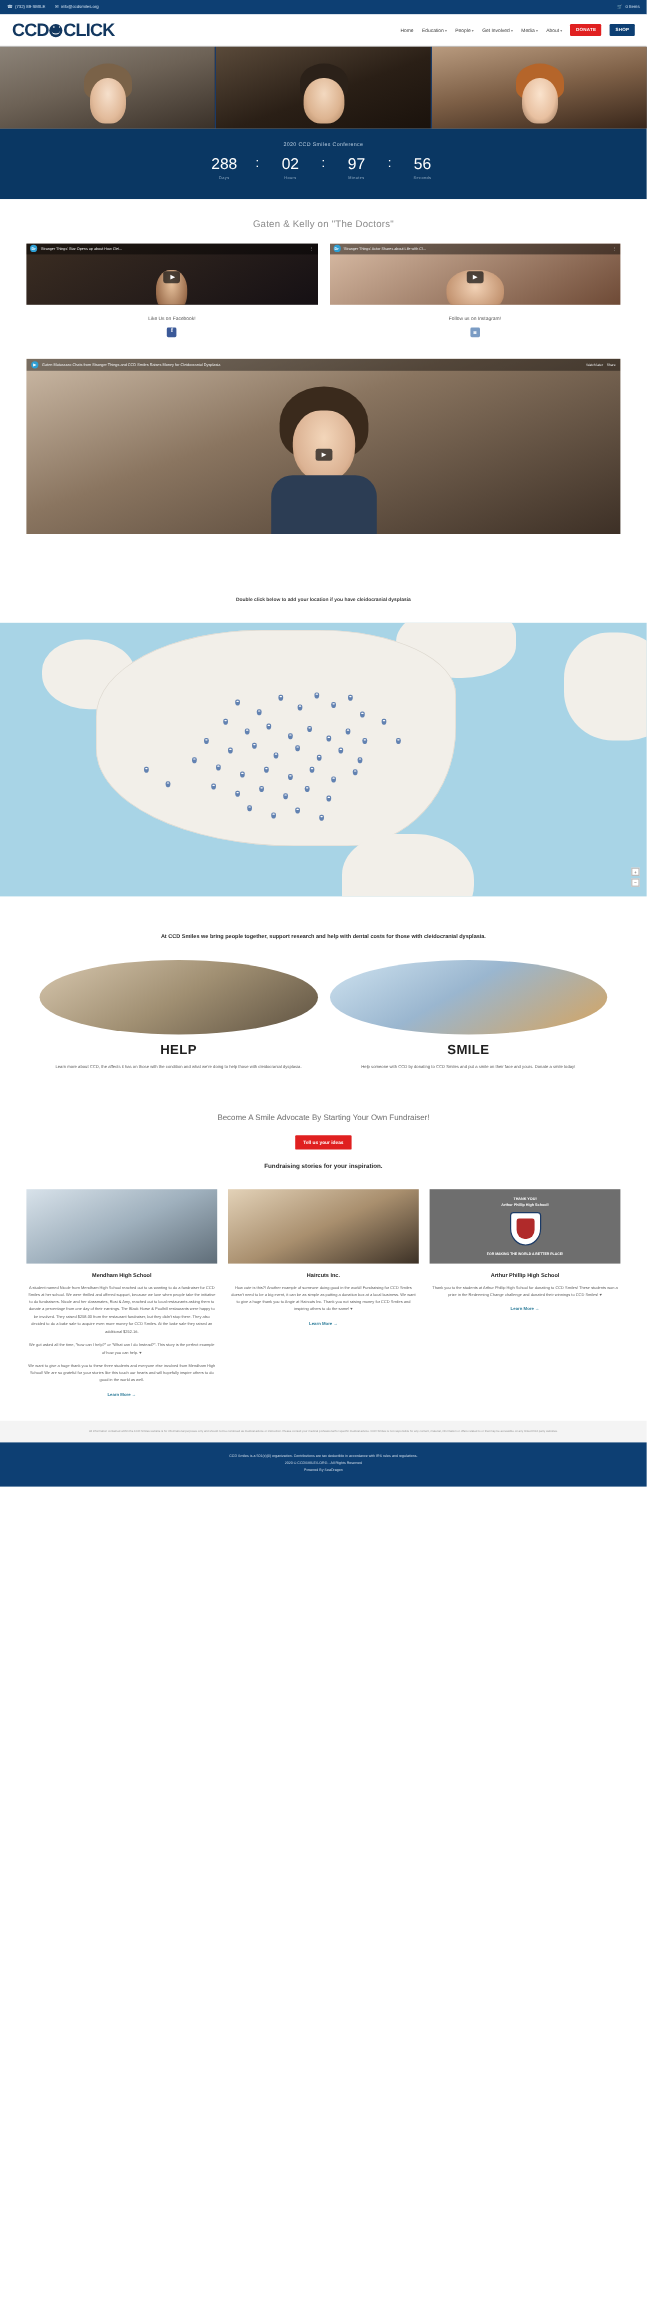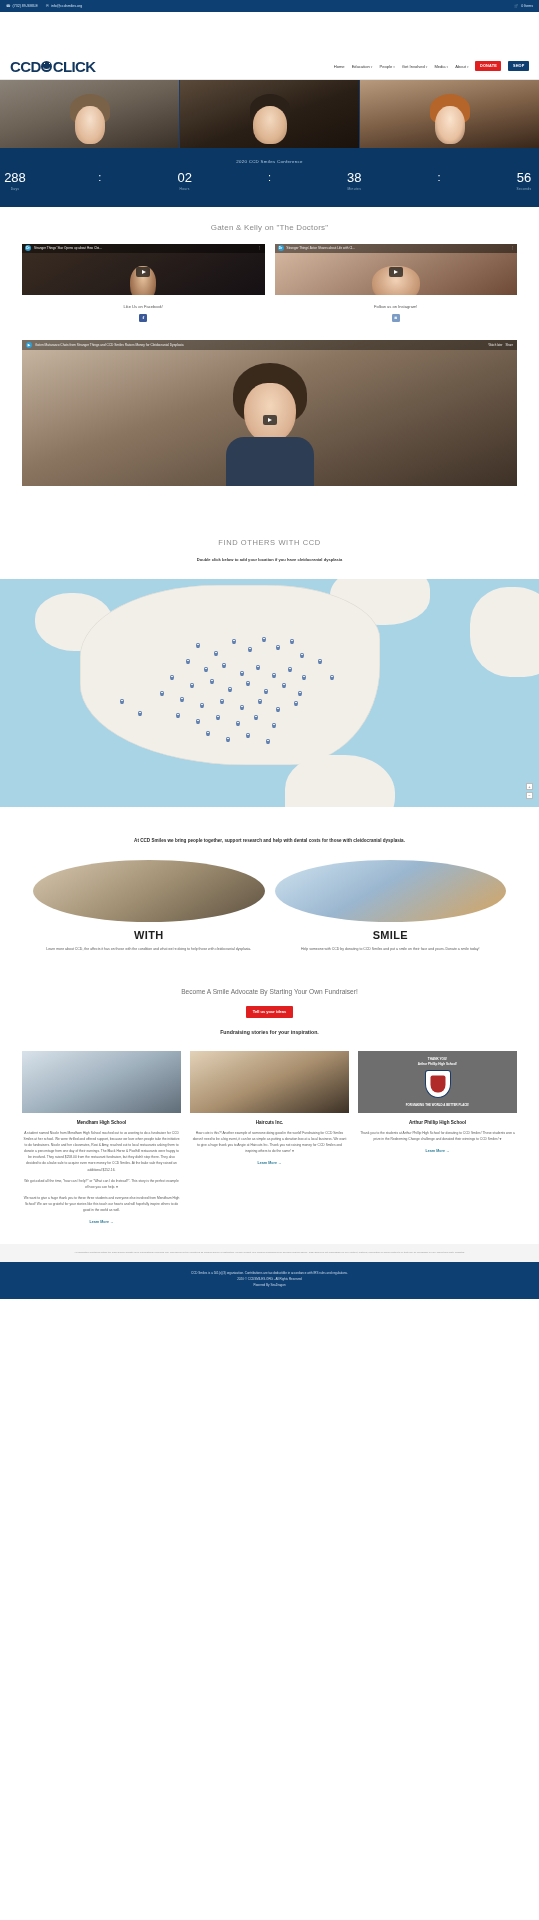--- a/index.html
+++ b/index.html
@@ -27,21 +27,20 @@
   .mini-icon { font-size: 3.6px; color: #cfe0f0; }
 
   
   .header {
     background: #ffffff;
     height: 27px;
     display: flex;
     align-items: center;
     padding: 0 10px;
     border-bottom: 1px solid #e6e6e6;
-    margin-top: 41px;
   }
   .logo {
     font-size: 15px;
     font-weight: bold;
     letter-spacing: -0.6px;
     color: #12375f;
     font-family: "Liberation Sans", sans-serif;
     display: flex;
     align-items: center;
   }
@@ -151,21 +150,21 @@
     text-align: center;
   }
   .cd-label {
     font-size: 4.4px;
     color: #b9cde0;
     letter-spacing: 0.3px;
     margin-bottom: 7px;
   }
   .cd-row {
     display: flex;
-    justify-content: space-between;
+    justify-content: center;
     align-items: flex-start;
     gap: 11px;
   }
   .cd-unit { min-width: 30px; }
   .cd-num {
     font-size: 13px;
     color: #ffffff;
     font-weight: normal;
     line-height: 1;
     font-family: "Liberation Sans", sans-serif;
@@ -600,21 +599,21 @@
       <div class="cd-num">288</div>
       <div class="cd-cap">Days</div>
     </div>
     <div class="cd-sep">:</div>
     <div class="cd-unit">
       <div class="cd-num">02</div>
       <div class="cd-cap">Hours</div>
     </div>
     <div class="cd-sep">:</div>
     <div class="cd-unit">
-      <div class="cd-num">38</div>
+      <div class="cd-num">97</div>
       <div class="cd-cap">Minutes</div>
     </div>
     <div class="cd-sep">:</div>
     <div class="cd-unit">
       <div class="cd-num">56</div>
       <div class="cd-cap">Seconds</div>
     </div>
   </div>
 </div>
 
@@ -670,21 +669,20 @@
           <span class="bigvid-act">Watch later</span>
           <span class="bigvid-act">Share</span>
         </span>
       </div>
       <div class="play-btn"></div>
     </div>
   </div>
 </div>
 
 <div class="oim">
-  <div class="oim-sub">FIND OTHERS WITH CCD</div>
   <div class="oim-note">Double click below to add your location if you have cleidocranial dysplasia</div>
 </div>
 
 <div class="map">
   <div class="landmass lm-alaska"></div>
   <div class="landmass lm-greenland"></div>
   <div class="landmass lm-na"></div>
   <div class="landmass lm-cuba"></div>
   <div class="landmass lm-sa"></div>
   <div class="landmass lm-eu"></div>
@@ -740,21 +738,21 @@
     <div style="width:7px;height:7px;background:#fff;border:0.4px solid #bbb;font-size:4px;display:flex;align-items:center;justify-content:center;color:#555;">+</div>
     <div style="width:7px;height:7px;background:#fff;border:0.4px solid #bbb;font-size:4px;display:flex;align-items:center;justify-content:center;color:#555;">−</div>
   </div>
 </div>
 
 <div class="purpose">
   <div class="purpose-lead">At CCD Smiles we bring people together, support research and help with dental costs for those with cleidocranial dysplasia.</div>
   <div class="cards">
     <div class="card">
       <div class="card-img ci2"></div>
-      <div class="card-title">WITH</div>
+      <div class="card-title">HELP</div>
       <div class="card-body">Learn more about CCD, the affects it has on those with the condition and what we're doing to help those with cleidocranial dysplasia.</div>
     </div>
     <div class="card">
       <div class="card-img ci3"></div>
       <div class="card-title">SMILE</div>
       <div class="card-body">Help someone with CCD by donating to CCD Smiles and put a smile on their face and yours. Donate a smile today!</div>
     </div>
   </div>
 </div>
 

